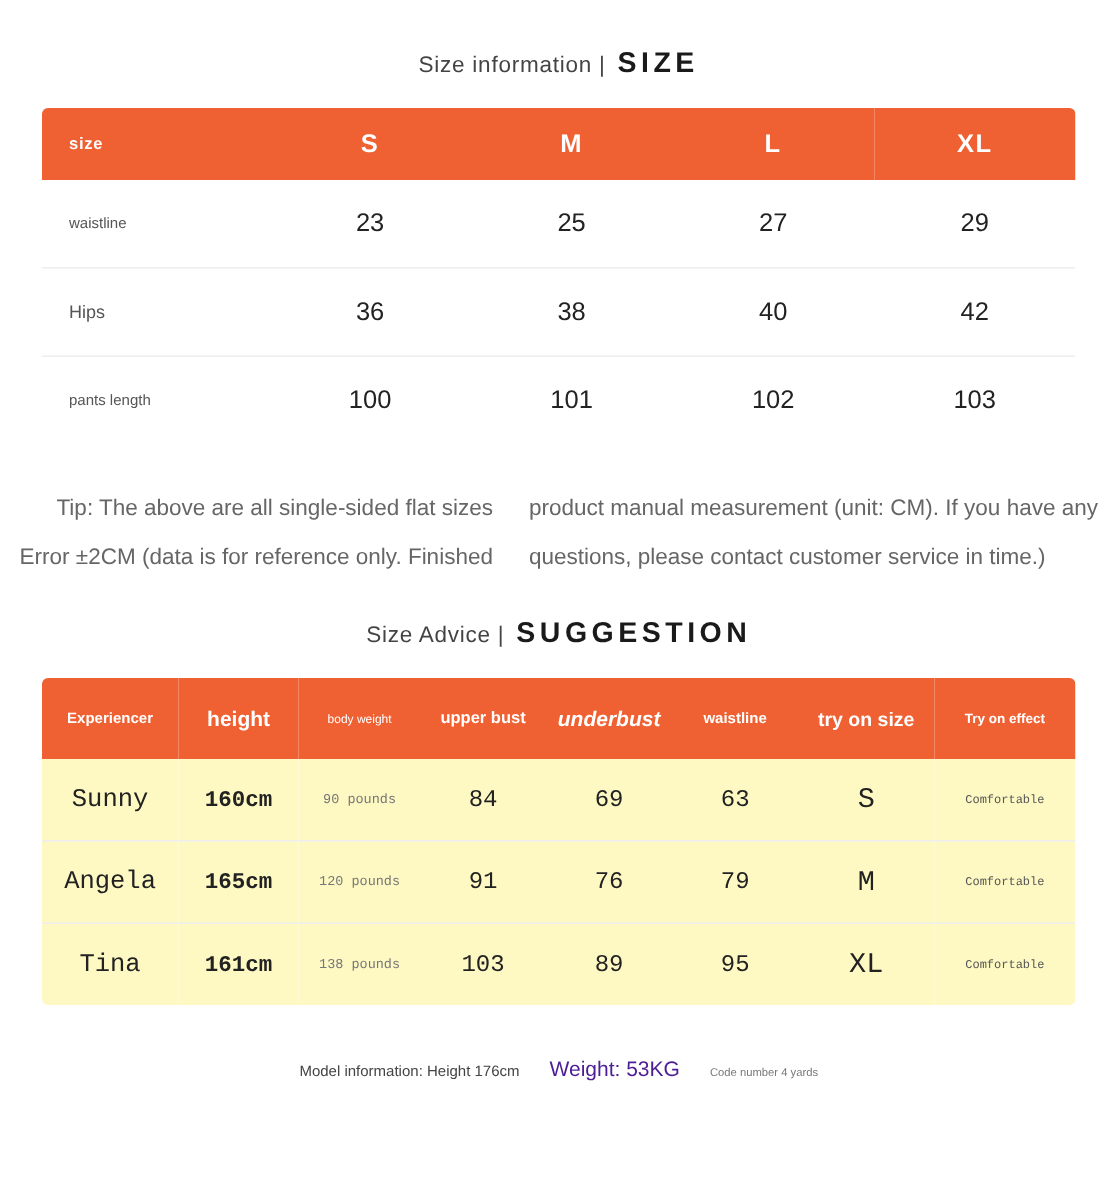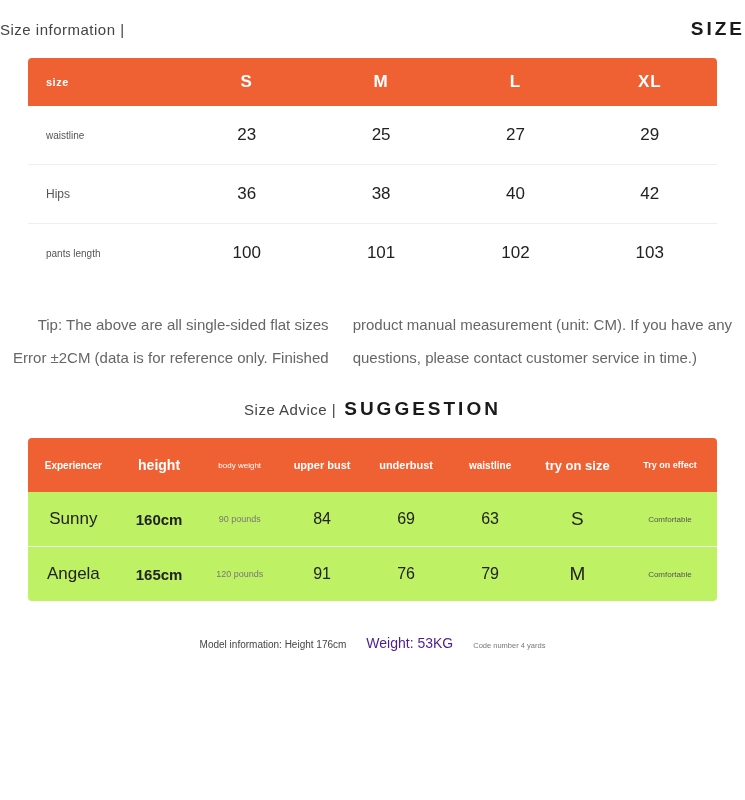--- a/index.html
+++ b/index.html
@@ -34,21 +34,21 @@
     font-size: 15px;
     color: #444444;
     letter-spacing: 0.5px;
   }
   .section-title .main {
     font-size: 19px;
     font-weight: bold;
     color: #1a1a1a;
     letter-spacing: 3px;
   }
-  #title-size { margin-top: 18px; justify-content: space-between; }
+  #title-size { margin-top: 32px; }
   #title-suggestion { margin-top: 24px; }
 
   
   .table-wrap {
     margin: 0 28px;
     border-radius: 4px;
     overflow: hidden;
     box-shadow: 0 0 0 0 rgba(0,0,0,0);
   }
   table {
@@ -125,32 +125,33 @@
   #advice-table col.c7 { width: 14%; }
 
   #advice-table thead th {
     height: 52px;
     vertical-align: middle;
   }
   #advice-table thead th.h-experiencer { font-size: 10px; }
   #advice-table thead th.h-height { font-size: 14px; }
   #advice-table thead th.h-bodyweight { font-size: 8px; font-weight: normal; }
   #advice-table thead th.h-upperbust { font-size: 11px; }
-  #advice-table thead th.h-underbust { font-size: 11px; }
+  #advice-table thead th.h-underbust { font-size: 14px; font-style: italic; }
   #advice-table thead th.h-waistline { font-size: 10px; }
   #advice-table thead th.h-tryonsize { font-size: 13px; }
   #advice-table thead th.h-tryoneffect { font-size: 9px; }
 
   #advice-table tbody td {
     height: 52px;
     text-align: center;
     color: #222222;
-    background: #bef264;
+    background: #fef9c3;
     border-bottom: 1px solid #eeeeee;
     vertical-align: middle;
+    font-family: Liberation Mono, monospace;
   }
   #advice-table tbody tr:last-child td { border-bottom: none; }
   #advice-table td.c-name { font-size: 17px; }
   #advice-table td.c-height { font-size: 15px; font-weight: bold; }
   #advice-table td.c-weight { font-size: 9px; color: #777777; }
   #advice-table td.c-num { font-size: 16px; }
   #advice-table td.c-size { font-size: 19px; }
   #advice-table td.c-effect { font-size: 8px; color: #555555; }
 
   
@@ -273,20 +274,30 @@
         <tr>
           <td class="c-name">Angela</td>
           <td class="c-height">165cm</td>
           <td class="c-weight">120 pounds</td>
           <td class="c-num">91</td>
           <td class="c-num">76</td>
           <td class="c-num">79</td>
           <td class="c-size">M</td>
           <td class="c-effect">Comfortable</td>
         </tr>
+        <tr>
+          <td class="c-name">Tina</td>
+          <td class="c-height">161cm</td>
+          <td class="c-weight">138 pounds</td>
+          <td class="c-num">103</td>
+          <td class="c-num">89</td>
+          <td class="c-num">95</td>
+          <td class="c-size">XL</td>
+          <td class="c-effect">Comfortable</td>
+        </tr>
       </tbody>
     </table>
   </div>
 
   <div class="footer">
     <span class="model-info">Model information: Height 176cm</span>
     <span class="weight">Weight: 53KG</span>
     <span class="code">Code number 4 yards</span>
   </div>
 

